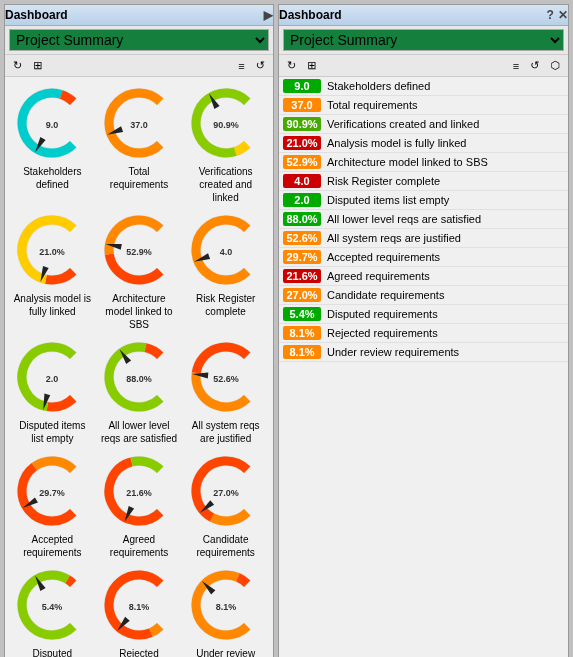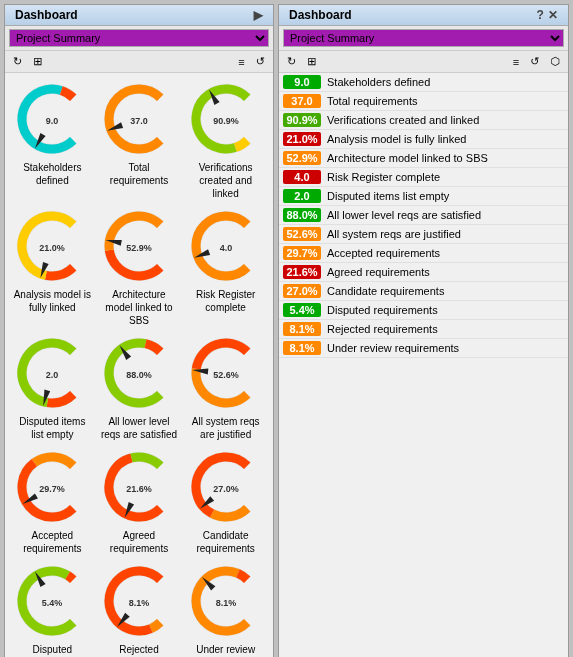--- a/index.html
+++ b/index.html
@@ -17,21 +17,21 @@
     .panel {
       background: #f0f0f0;
       border: 1px solid #999;
       display: flex;
       flex-direction: column;
       flex: 1;
     }
 
     .panel-title-bar {
       background: linear-gradient(to bottom, #d4e4f4, #b8d0e8);
-      padding: 3px 10px;
+      padding: 3px 0;
       font-weight: bold;
       font-size: 12px;
       display: flex;
       align-items: center;
       justify-content: space-between;
       border-bottom: 1px solid #aaa;
     }
 
     .panel-title-bar .icons {
       display: flex;
@@ -50,23 +50,23 @@
       display: flex;
       align-items: center;
       padding: 3px 4px;
       background: #e8e8e8;
       border-bottom: 1px solid #ccc;
     }
 
     .dropdown-select {
       flex: 1;
       border: 1px solid #aaa;
-      background: #a21caf;
+      background: #15803d;
       padding: 1px 2px;
-      font-size: 11px;
+      font-size: 14px;
     }
 
     .toolbar-bar {
       display: flex;
       align-items: center;
       padding: 2px 4px;
       background: #e8e8e8;
       border-bottom: 1px solid #ccc;
       gap: 3px;
     }

